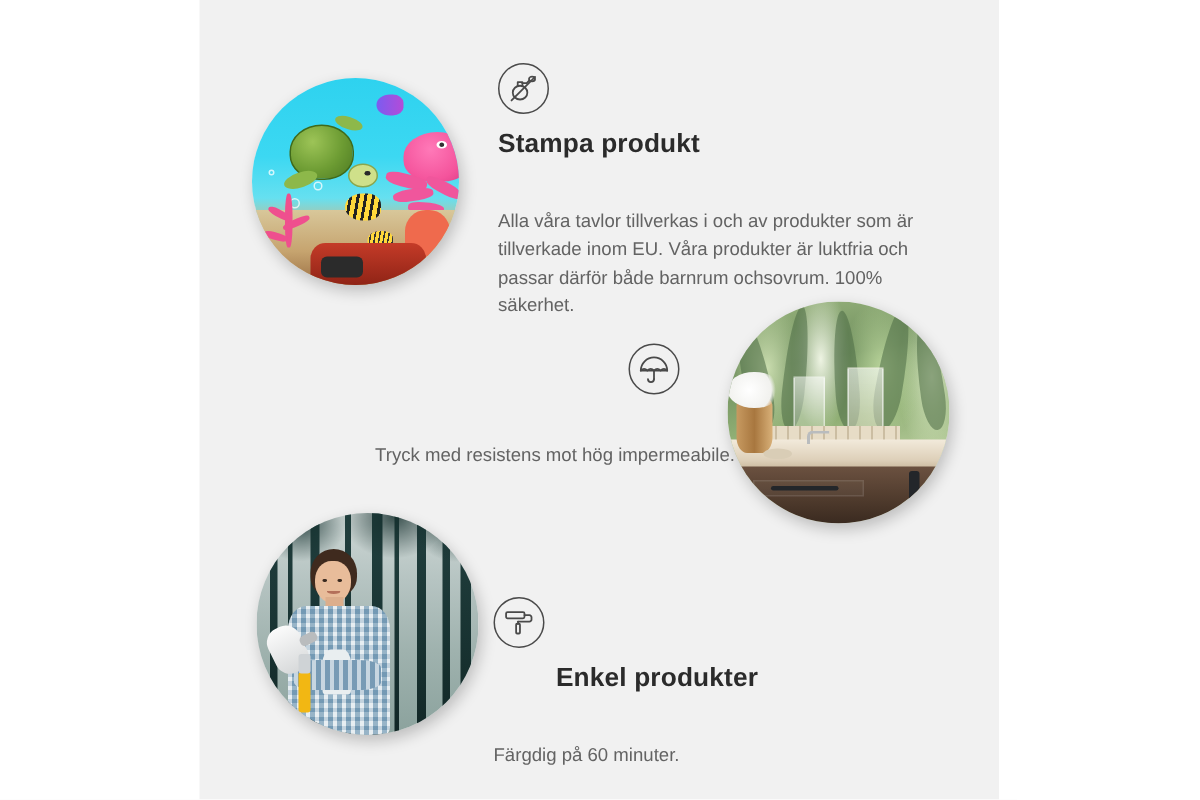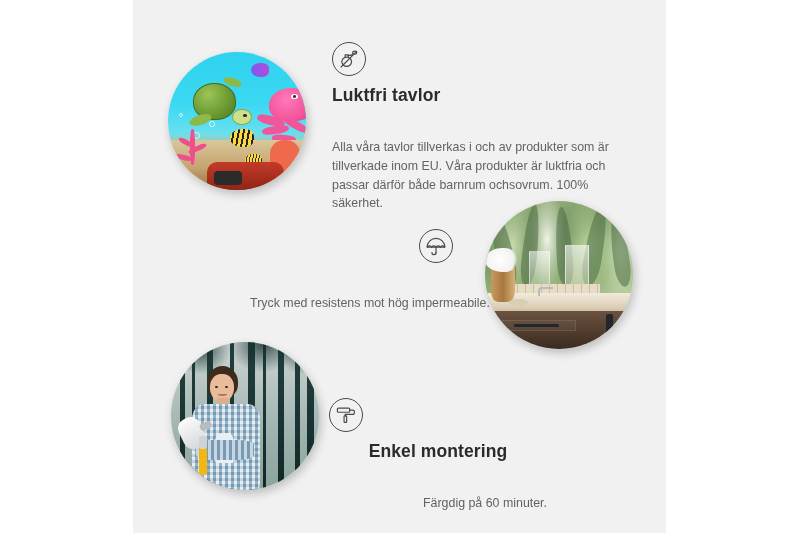--- a/index.html
+++ b/index.html
@@ -336,21 +336,21 @@
 
   
   .f2 { left: 72px; top: 229px; width: 330px; text-align: center; }
   .f2 .ficon { margin: 0 auto 8px auto; margin-left: 214px; }
   .f2 .ftitle { margin-bottom: 4px; }
 
   
   .f3 { left: 196px; top: 398px; width: 300px; text-align: left; }
   .f3 .ficon { margin-bottom: 9px; }
   .f3 .ftitle { margin-bottom: 4px; }
-  .f3 .fdesc { text-align: right; width: 218px; }
+  .f3 .fdesc { text-align: left; width: 218px; }
   .f3 .ftitle { text-align: center; width: 218px; }
 </style>
 </head>
 <body>
 
 <div class="canvas">
   <div class="panel">
 
     <div class="photo photo-sea">
       <div class="inner">
@@ -451,21 +451,21 @@
     <div class="feature f1">
       <div class="ficon">
         <svg width="22" height="22" viewBox="0 0 24 24" fill="none" stroke="#4a4a4a" stroke-width="1.3" stroke-linecap="round" stroke-linejoin="round">
           <ellipse cx="9.5" cy="15" rx="5.3" ry="5"></ellipse>
           <path d="M7.8 10.1 V7.4 h3.4 v2.7"></path>
           <path d="M11.2 8.1 h3.1 l1.6 -1.6"></path>
           <ellipse cx="18.2" cy="5.1" rx="2.2" ry="1.7"></ellipse>
           <path d="M3.3 20.7 L20.4 3.6"></path>
         </svg>
       </div>
-      <div class="ftitle">Luktfri tavlor</div>
+      <div class="ftitle">Stampa produkt</div>
       <div class="fdesc">Alla våra tavlor tillverkas i och av produkter som är tillverkade inom EU. Våra produkter är luktfria och passar därför både barnrum ochsovrum. 100% säkerhet.</div>
     </div>
 
     <div class="feature f2">
       <div class="ficon">
         <svg width="22" height="22" viewBox="0 0 24 24" fill="none" stroke="#4a4a4a" stroke-width="1.3" stroke-linecap="round" stroke-linejoin="round">
           <path d="M2.4 13.2 a9.6 9.6 0 0 1 19.2 0 Z"></path>
           <path d="M2.4 13.2 q2.4 -2.6 4.8 0 q2.4 -2.6 4.8 0 q2.4 -2.6 4.8 0 q2.4 -2.6 4.8 0"></path>
           <path d="M12 13.2 V19.3"></path>
           <path d="M12 19.3 a2.2 2.2 0 0 1 -4.4 0"></path>
@@ -476,18 +476,18 @@
 
     <div class="feature f3">
       <div class="ficon">
         <svg width="22" height="22" viewBox="0 0 24 24" fill="none" stroke="#4a4a4a" stroke-width="1.3" stroke-linecap="round" stroke-linejoin="round">
           <rect x="2.6" y="4.4" width="13.4" height="4.6" rx="1.1"></rect>
           <path d="M16 6.7 h3.6 a1.5 1.5 0 0 1 1.5 1.5 v1.6 a1.5 1.5 0 0 1 -1.5 1.5 h-8.3"></path>
           <path d="M11.3 11.3 v1.6"></path>
           <rect x="9.9" y="12.9" width="2.8" height="7.1" rx="0.7"></rect>
         </svg>
       </div>
-      <div class="ftitle">Enkel montering</div>
+      <div class="ftitle">Enkel produkter</div>
       <div class="fdesc">Färgdig på 60 minuter.</div>
     </div>
 
   </div>
 </div>
 
 </body></html>

